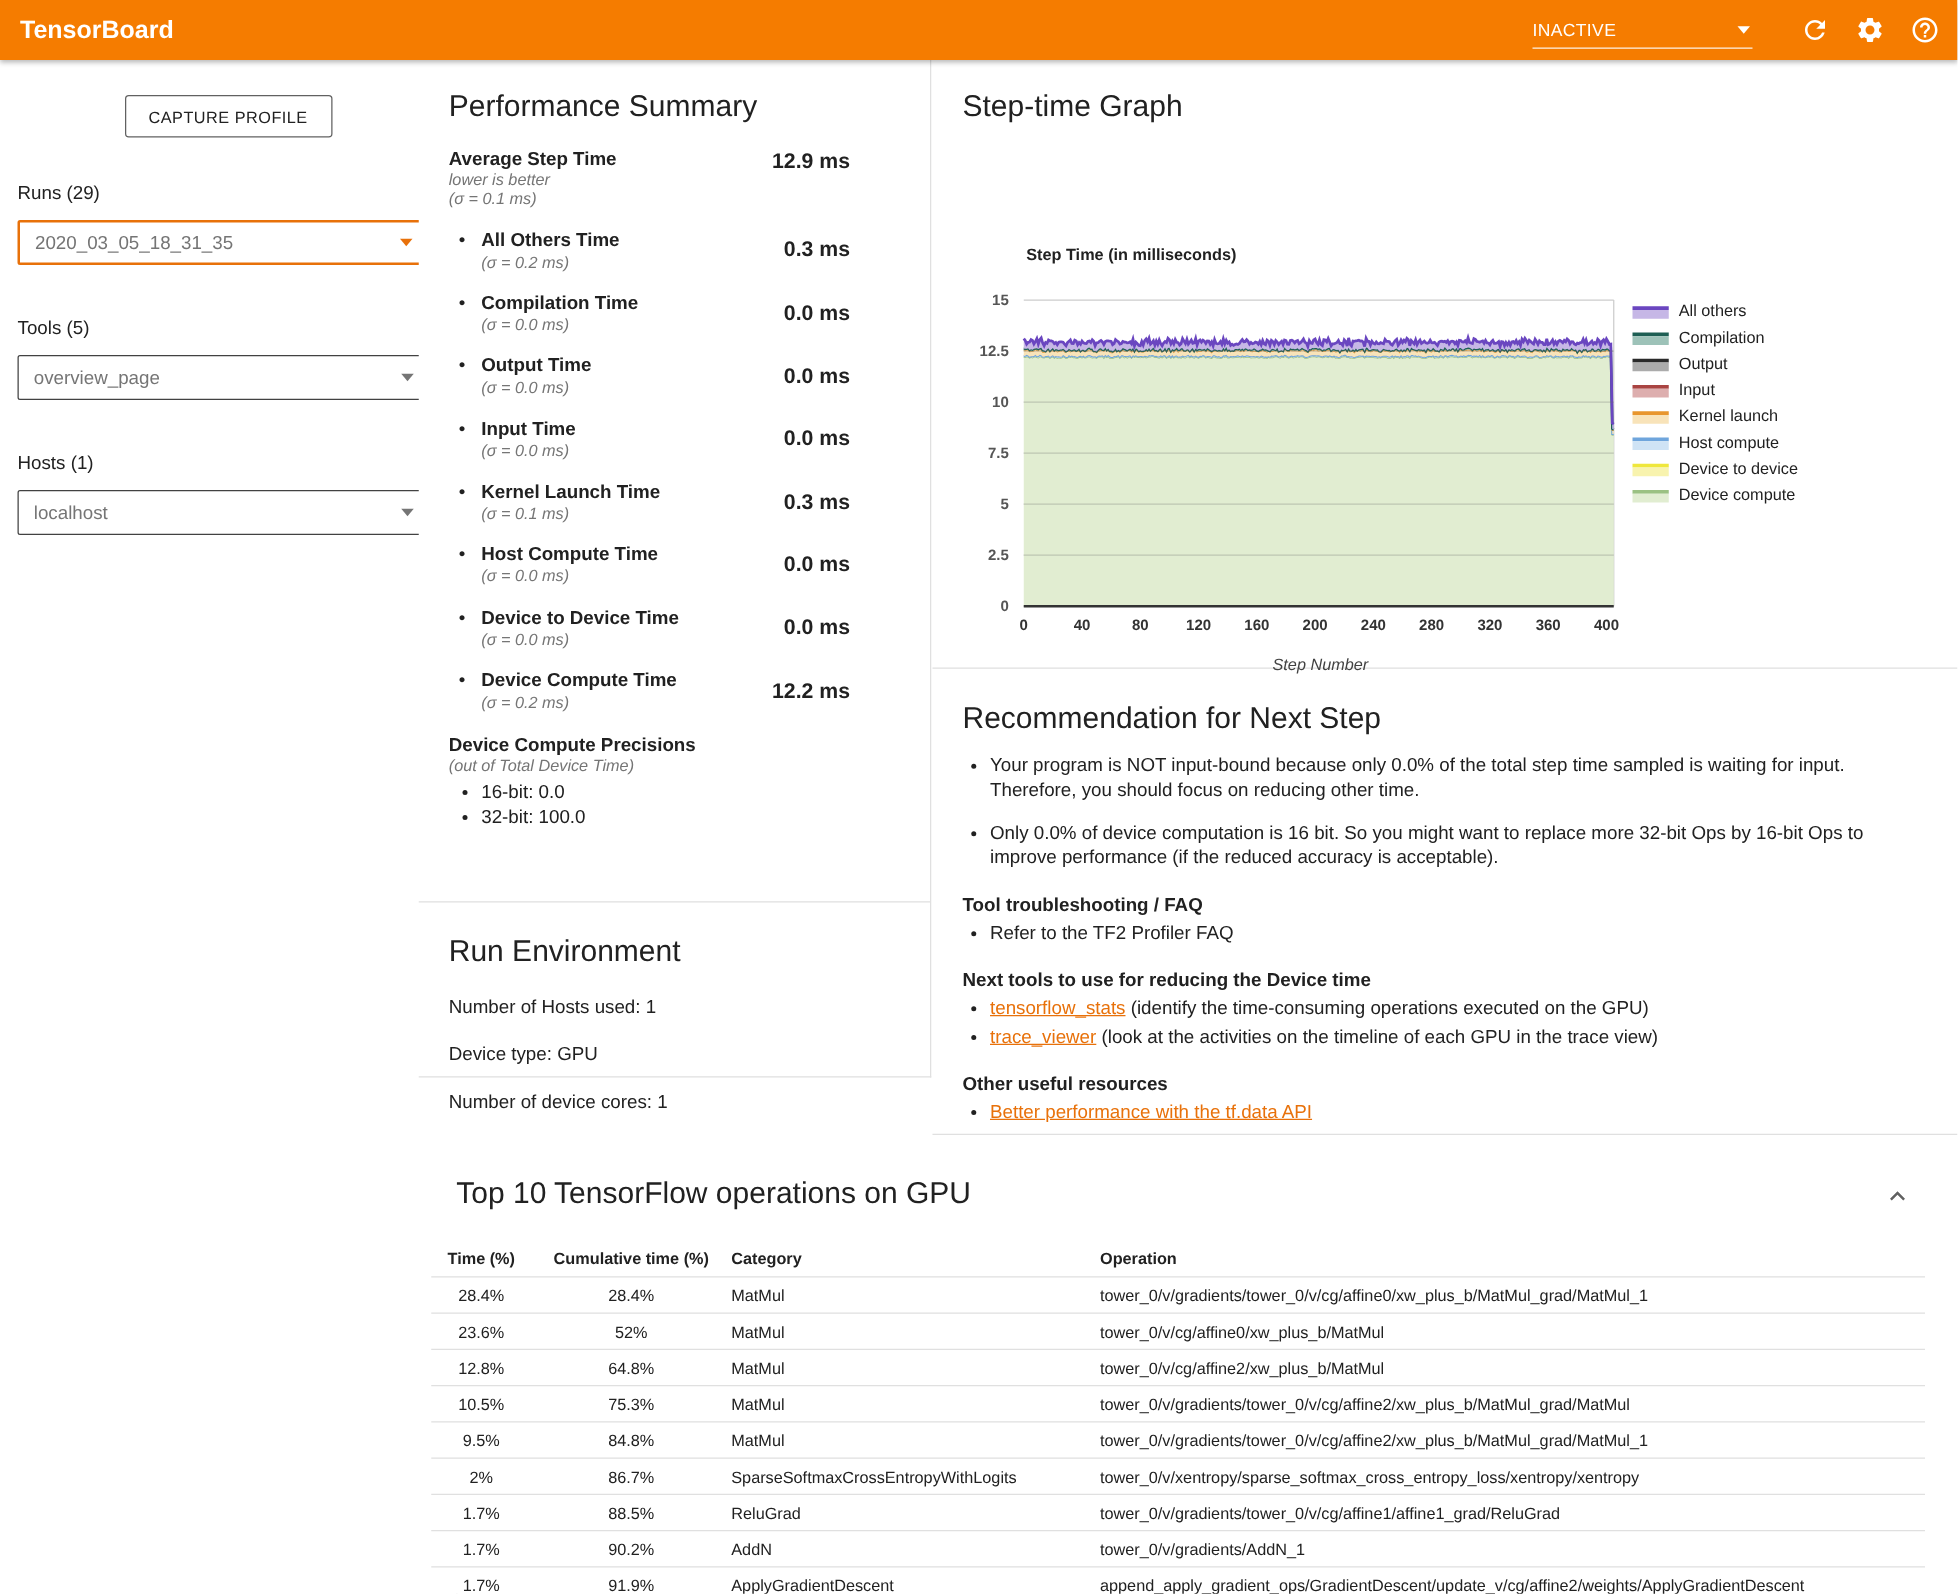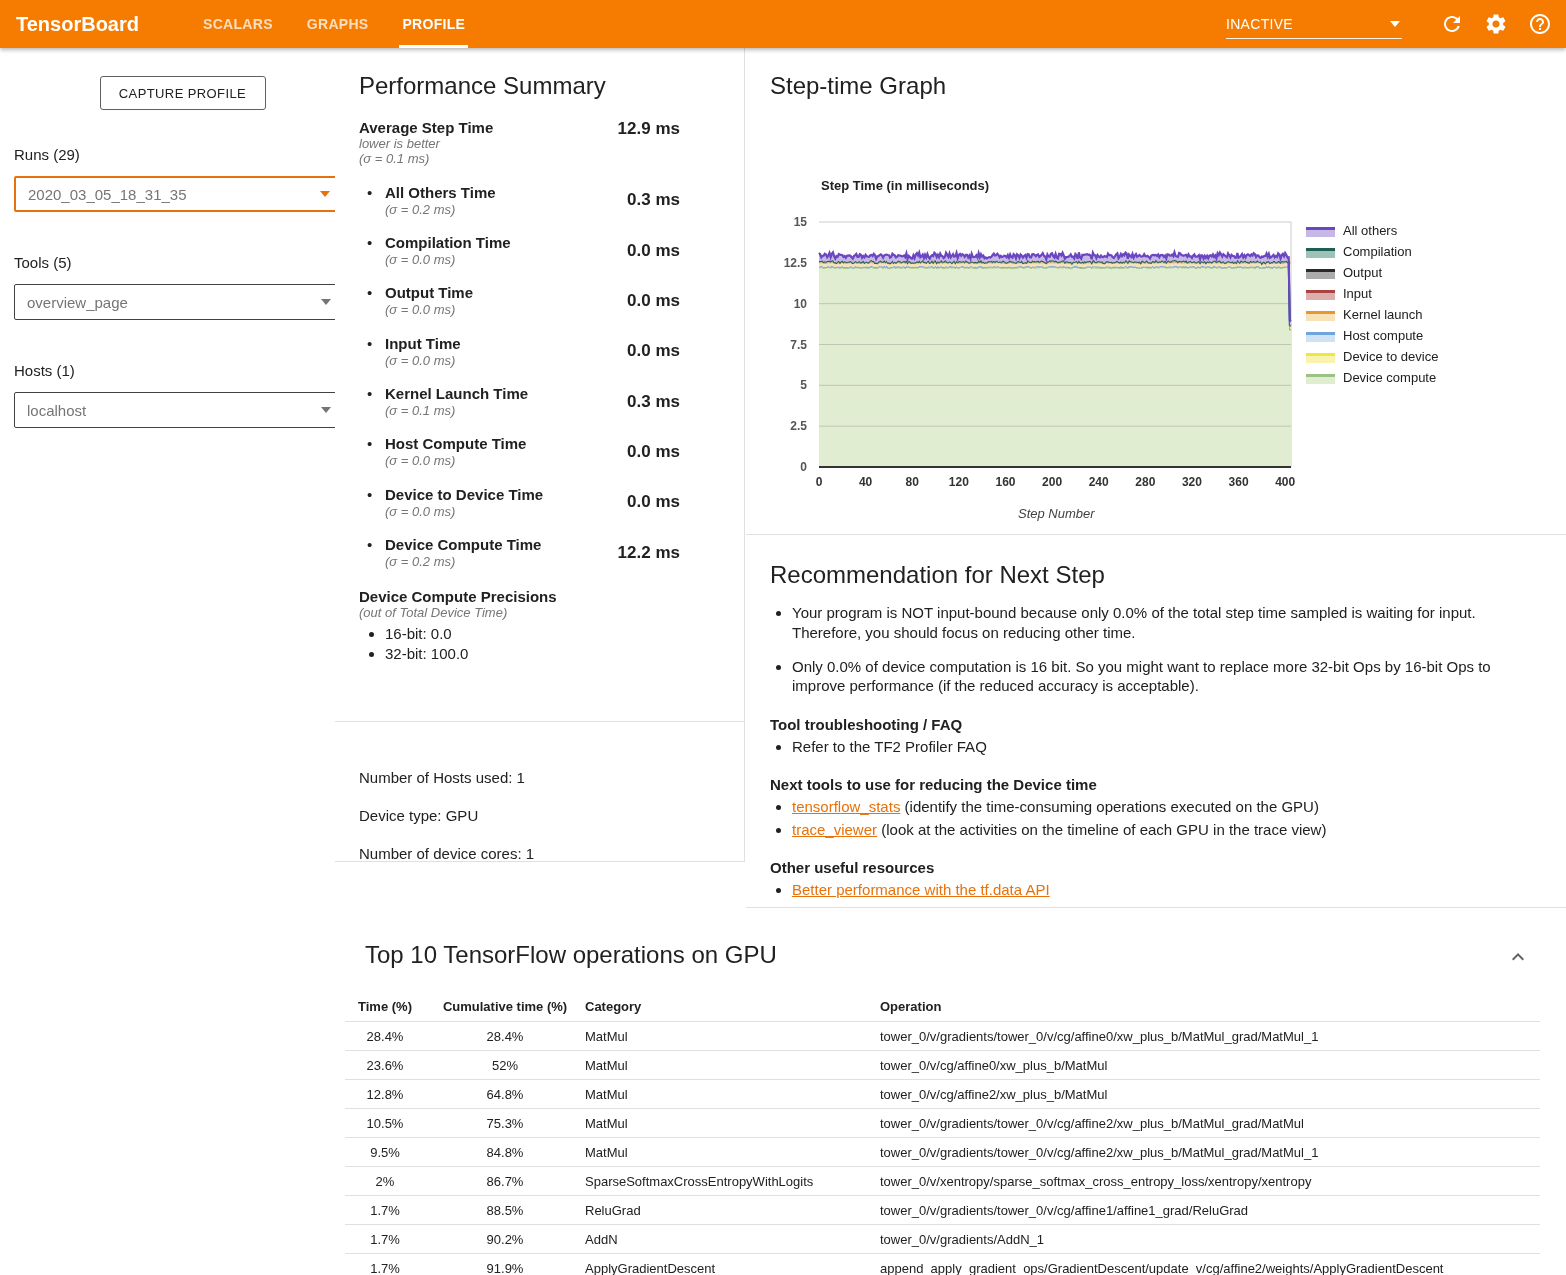--- a/index.html
+++ b/index.html
@@ -94,21 +94,21 @@
   .precisions .lbl { font-size:15px; font-weight:700; }
   .precisions ul { margin:4px 0 0 0; padding-left:26px; }
   .precisions li { font-size:15px; margin-top:3px; color:#212121; }
 
   
   .runenv { padding:26px 24px; }
   .runenv p { font-size:15px; margin:21px 0 0 0; color:#212121; }
 
   
   .graph-card { height:487px; border-bottom:1px solid #e0e0e0; padding:24px 0 0 24px; position:relative; }
-  .chart-wrap { position:absolute; left:0; top:100px; right:0; height:360px; }
+  .chart-wrap { position:absolute; left:0; top:118px; right:0; height:360px; }
   .chart-title { position:absolute; left:75px; top:30px; font-size:13px; font-weight:700; color:#212121; }
   .legend { position:absolute; left:560px; top:72px; }
   .legend-row { display:flex; align-items:center; height:21px; }
   .legend-swatch { width:29px; height:12px; position:relative; margin-right:8px; }
   .legend-swatch .ln { position:absolute; left:0; right:0; top:2px; height:3px; }
   .legend-swatch .fl { position:absolute; left:0; right:0; top:5px; height:7px; }
   .legend-label { font-size:13px; color:#212121; }
   .xaxis-title { position:absolute; font-size:13px; font-style:italic; color:#424242; }
 
   
@@ -131,25 +131,20 @@
   .t-head > div { text-align:center; }
   .t-body .t-row { height:29px; border-top:1px solid #e0e0e0; font-size:13px; color:#212121; }
   .t-row .c1, .t-row .c2 { text-align:center; }
   .t-row .c3, .t-row .c4 { text-align:left; padding-left:0; }
 </style>
 </head>
 <body>
 
 <div class="topbar">
   <div class="logo">TensorBoard</div>
-  <div class="tabs">
-    <div class="tab">SCALARS</div>
-    <div class="tab">GRAPHS</div>
-    <div class="tab active">PROFILE</div>
-  </div>
   <div class="topbar-right">
     <div class="status-select">
       <span>INACTIVE</span>
       <span class="caret-down-white"></span>
     </div>
     <div class="icon-btn">
       <svg viewBox="0 0 24 24">
           <path d="M17.65 6.35C16.2 4.9 14.21 4 12 4c-4.42 0-7.99 3.58-8 8s3.57 8 8 8c3.73 0 6.84-2.55 7.73-6h-2.08c-.82 2.33-3.04 4-5.65 4-3.31 0-6-2.69-6-6s2.69-6 6-6c1.66 0 3.14.69 4.22 1.78L13 11h7V4l-2.35 2.35z"></path>
         </svg>
     </div>
@@ -273,20 +268,21 @@
       <div class="precisions">
         <div class="lbl">Device Compute Precisions</div>
         <div class="meta">(out of Total Device Time)</div>
         <ul id="precision-list">
             <li>16-bit: 0.0</li>
             <li>32-bit: 100.0</li>
           </ul>
       </div>
     </div>
     <div class="runenv">
+      <div class="section-title">Run Environment</div>
       <div id="runenv-lines">
           <p>Number of Hosts used: 1</p>
           <p>Device type: GPU</p>
           <p>Number of device cores: 1</p>
         </div>
     </div>
   </div>
 
   <div class="col-right">
     <div class="graph-card">

